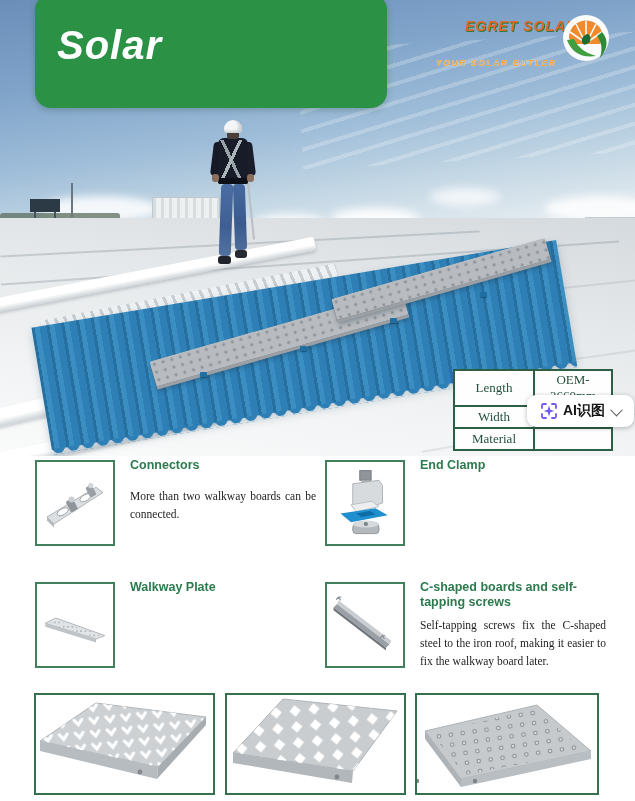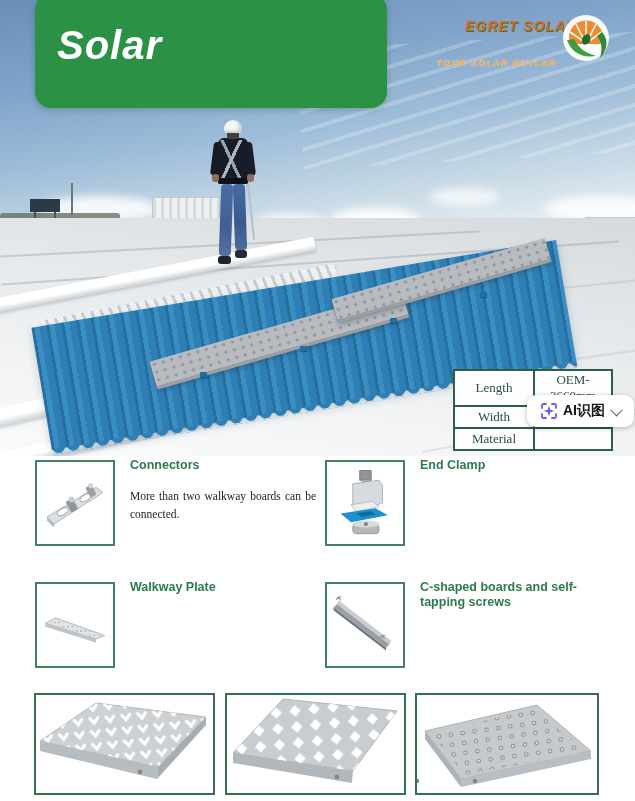--- a/index.html
+++ b/index.html
@@ -281,20 +281,21 @@
       <svg width="70" height="74" viewBox="0 0 80 80">
         <polygon points="8,16 68,62 64,66 4,20" fill="#9aa0a6"></polygon>
         <polygon points="8,16 68,62 70,58 10,12" fill="#c9cdd1"></polygon>
         <polygon points="4,20 64,66 64,69 4,23" fill="#6e747a"></polygon>
         <path d="M10 8 l2 4 m-2 -4 l-3 3 m3 -3 l3 0" stroke="#8a9096" stroke-width="1.4" fill="none"></path>
         <path d="M60 52 l2 4 m-2 -4 l-3 3 m3 -3 l3 0" stroke="#8a9096" stroke-width="1.4" fill="none"></path>
       </svg>
     </div>
     <div class="ftext">
       <div class="ftitle">C-shaped boards and self-tapping screws</div>
+      <div class="fdesc">Self-tapping screws fix the C-shaped steel to the iron roof, making it easier to fix the walkway board later.</div>
     </div>
   </div>
 
   <div class="gallery-box g1">
     <svg width="173" height="94" viewBox="0 0 173 94">
       <defs>
         <pattern id="chev" width="16" height="13" patternUnits="userSpaceOnUse" patternTransform="rotate(-6)">
           <path d="M3 3 L7 8 L11 3" stroke="#ffffff" stroke-width="3" fill="none" stroke-linecap="round"></path>
         </pattern>
       </defs>

